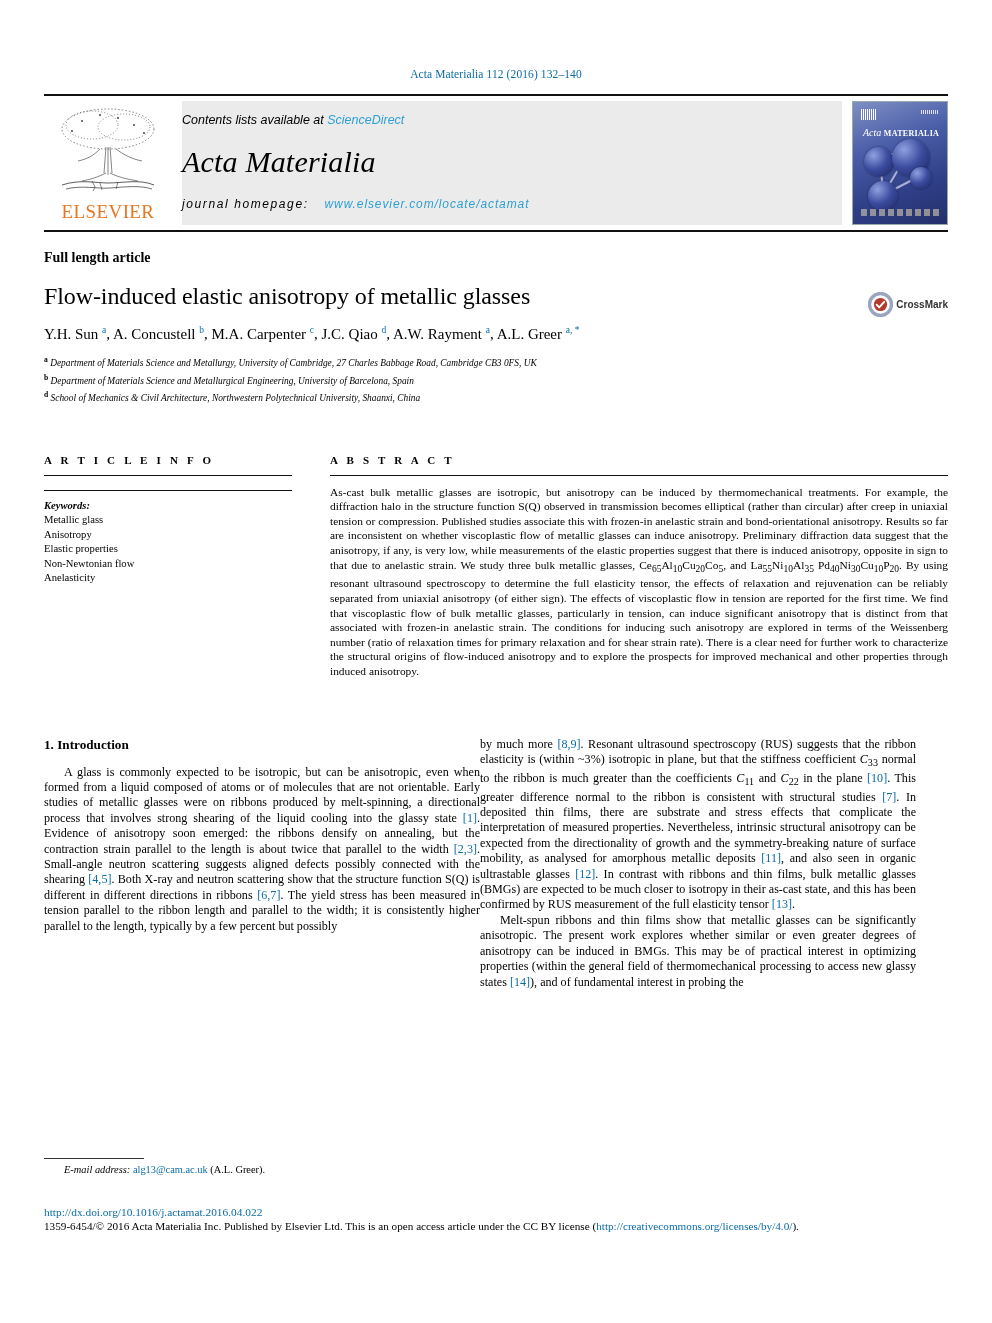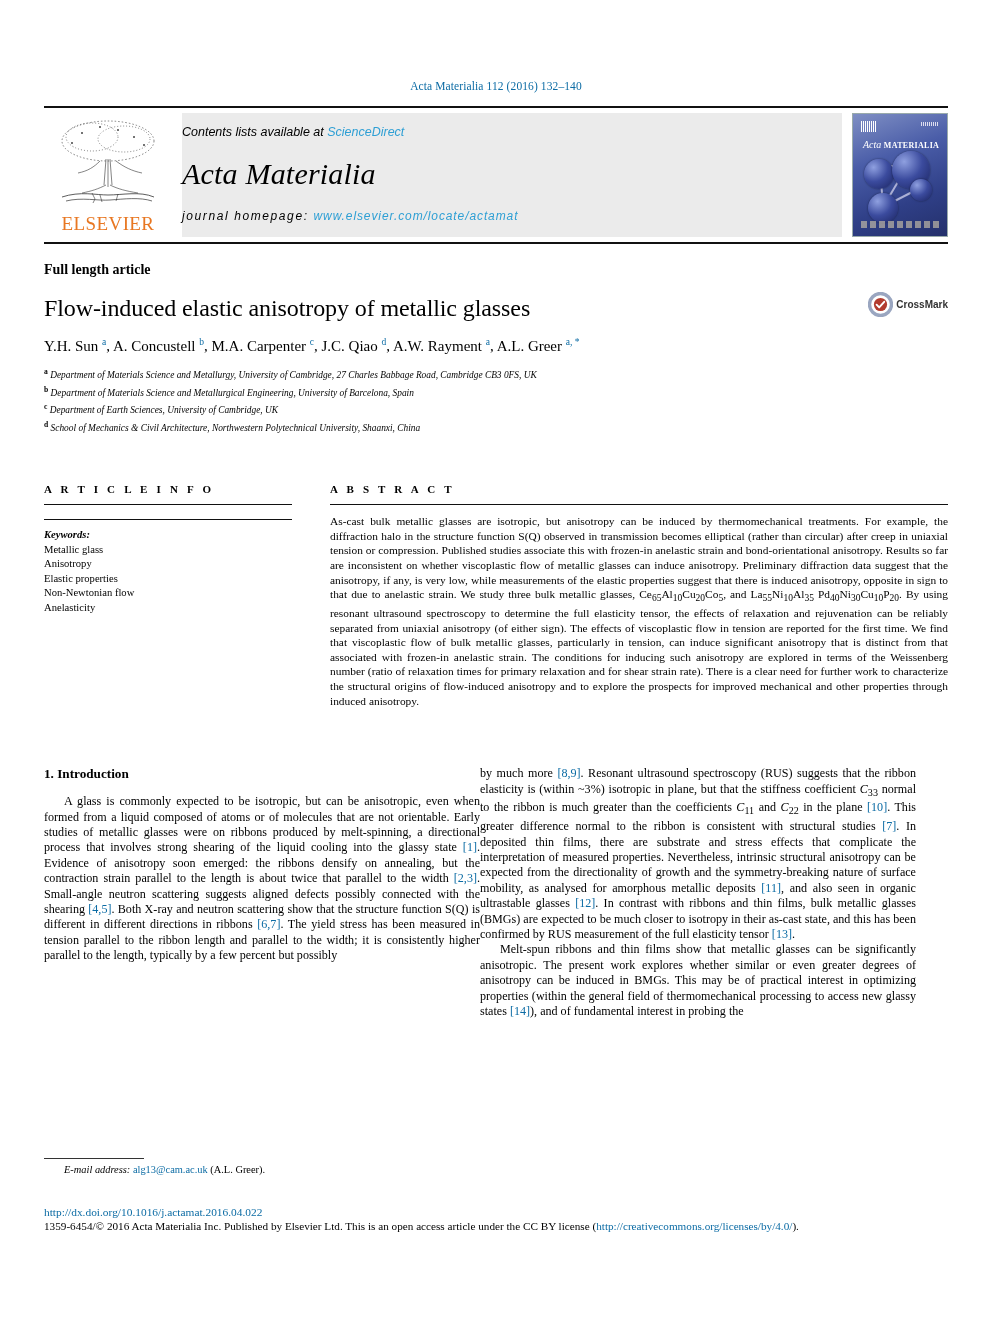--- a/index.html
+++ b/index.html
@@ -6,21 +6,21 @@
   html, body { margin: 0; padding: 0; }
   body {
     width: 992px;
     height: 1323px;
     background: #ffffff;
     font-family: "Liberation Serif", serif;
     color: #000000;
     position: relative;
     overflow: hidden;
   }
-  .page { width: 992px; height: 1323px; position: relative; padding: 12px 44px; }
+  .page { width: 992px; height: 1323px; position: relative; padding: 0 44px; }
 
   
   .runninghead {
     text-align: center;
     color: #0b6ba4;
     font-size: 11.5px;
     font-family: "Liberation Serif", serif;
     padding-top: 68px;
     letter-spacing: .1px;
   }
@@ -70,21 +70,21 @@
   .journal-title {
     font-size: 30px;
     font-family: "Liberation Serif", serif;
     letter-spacing: .2px;
   }
   .homepage-line {
     font-size: 12px;
     font-family: "Liberation Sans", sans-serif;
     letter-spacing: 1.6px;
   }
-  .homepage-line .url { color: #2e9fd4; letter-spacing: .9px; }
+  .homepage-line .url { color: #2e9fd4; letter-spacing: .9px; margin-left: 11px; }
   .cover-thumb {
     width: 96px; flex: 0 0 96px;
     border: 1px solid #9aa;
     background: linear-gradient(160deg,#7f8fc4 0%,#4a5da8 35%,#2f3f87 70%,#24306b 100%);
     position: relative;
     overflow: hidden;
   }
   .cover-inner { position: absolute; inset: 3px; }
   .cover-acta {
     position: absolute; top: 22px; left: 7px;
@@ -321,21 +321,20 @@
     <span><span>A. Concustell</span> <sup>b</sup></span>,
     <span><span>M.A. Carpenter</span> <sup>c</sup></span>,
     <span><span>J.C. Qiao</span> <sup>d</sup></span>,
     <span><span>A.W. Rayment</span> <sup>a</sup></span>,
     <span><span>A.L. Greer</span> <sup>a, *</sup></span>
   </div>
 
   <div class="affils">
     <div class="affil"><sup>a</sup> <span>Department of Materials Science and Metallurgy, University of Cambridge, 27 Charles Babbage Road, Cambridge CB3 0FS, UK</span></div>
     <div class="affil"><sup>b</sup> <span>Department of Materials Science and Metallurgical Engineering, University of Barcelona, Spain</span></div>
-    <div class="affil"><sup>c</sup> <span>Department of Earth Sciences, University of Cambridge, UK</span></div>
     <div class="affil"><sup>d</sup> <span>School of Mechanics &amp; Civil Architecture, Northwestern Polytechnical University, Shaanxi, China</span></div>
   </div>
 
   <div class="infoabs">
 
     <div class="col-info">
       <div class="sechead">A R T I C L E   I N F O</div>
       <div class="hrule"></div>
       <div class="kw-rule"></div>
       <div class="info-block">

